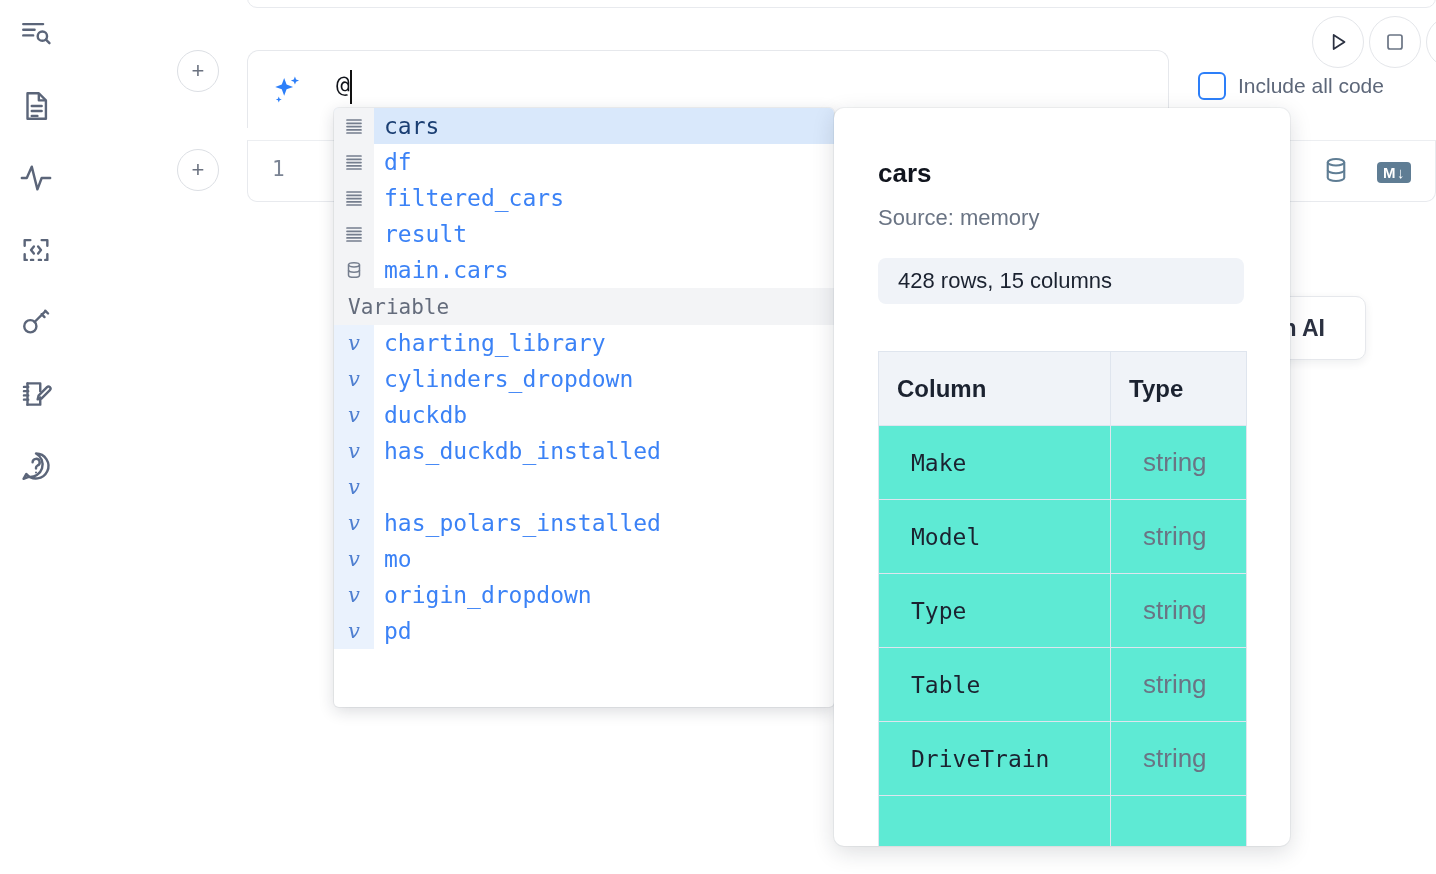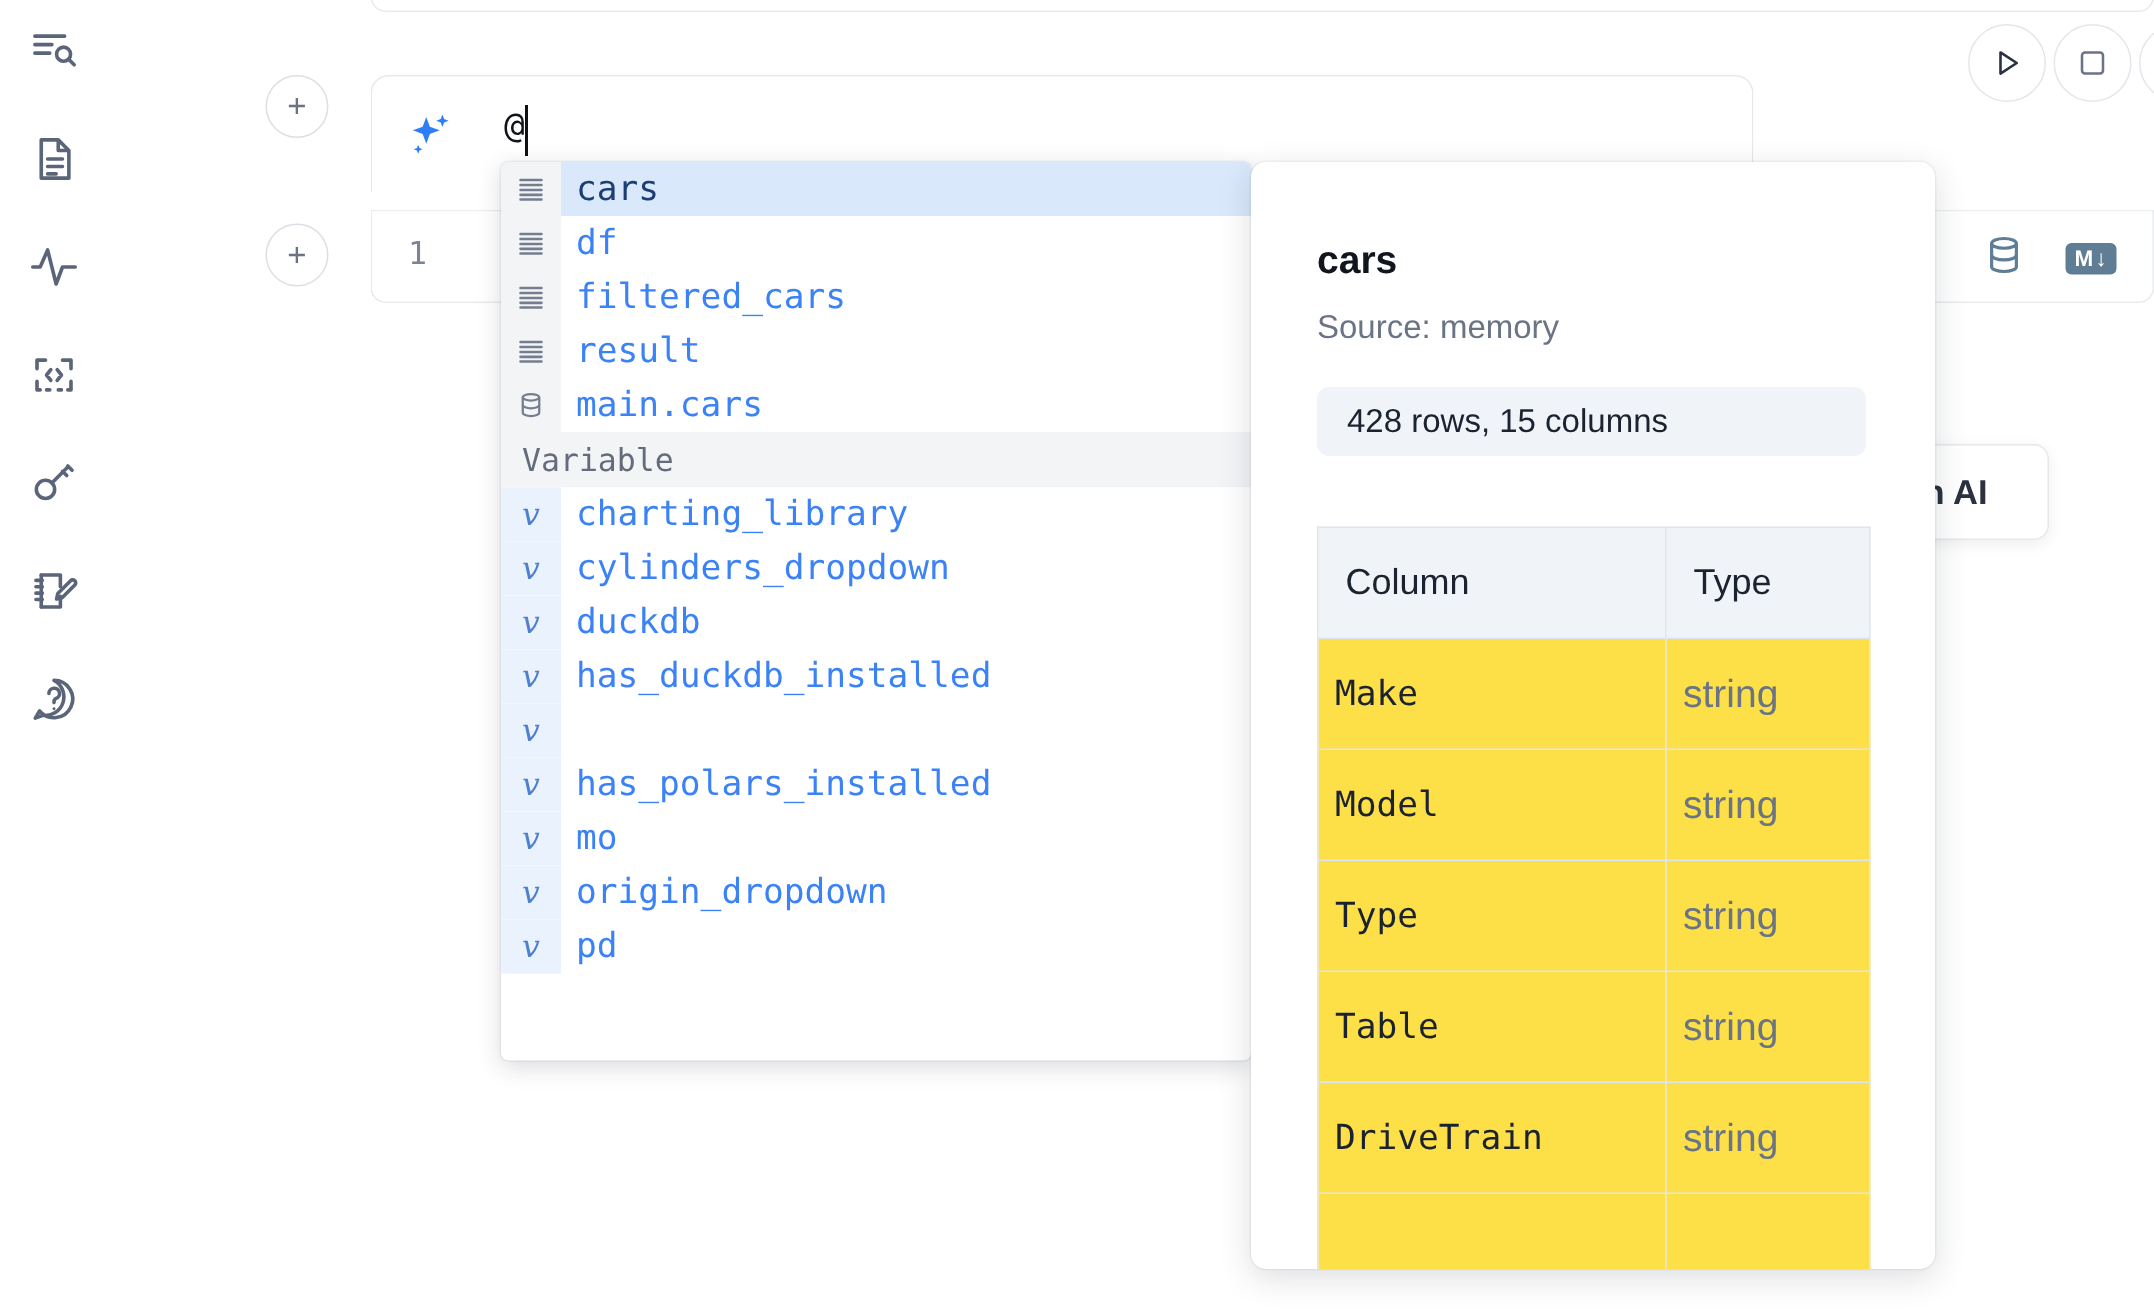--- a/index.html
+++ b/index.html
@@ -173,23 +173,23 @@
   }
   .detail-table {
     position: absolute; left: 44px; top: 243px; width: 368px;
     border-collapse: collapse; table-layout: fixed;
   }
   .detail-table th, .detail-table td {
     border: 1px solid #dfe5ee; text-align: left;
   }
   .detail-table th {
     background: #f0f3f8; height: 74px; padding-left: 18px;
-    font-size: 24px; font-weight: normal; color: #1b2230;
-  }
-  .detail-table td { height: 74px; padding-left: 11px; background: #fde047; }
+    font-size: 24px; font-weight: bold; color: #1b2230;
+  }
+  .detail-table td { height: 74px; padding-left: 32px; background: #5eead4; }
   .td-col {
     font-family: "DejaVu Sans Mono", monospace; font-size: 23px; color: #1b2230;
   }
   .td-type { font-size: 26px; color: #6a7484; }
   .col-w1 { width: 232px; }
   .col-w2 { width: 136px; }
 </style>
 </head>
 <body>
 
@@ -264,20 +264,24 @@
   <div class="prompt-bar">
     <svg class="sparkle" viewBox="0 0 24 24" fill="#2d7ff9">
       <path d="M10 3.5l1.7 4.6 4.6 1.7-4.6 1.7-1.7 4.6-1.7-4.6L3.7 9.8l4.6-1.7z"></path>
       <path d="M17.6 2.4l.8 2.1 2.1.8-2.1.8-.8 2.1-.8-2.1-2.1-.8 2.1-.8z"></path>
       <path d="M6.2 16.6l.6 1.5 1.5.6-1.5.6-.6 1.5-.6-1.5-1.5-.6 1.5-.6z"></path>
     </svg>
     <div class="prompt-text">@</div>
   </div>
   <div class="caret"></div>
 
+  <div class="include-row">
+    <div class="chk"></div>
+    <span class="include-label">Include all code</span>
+  </div>
 
   <div class="code-cell-shadow"></div>
   <div class="code-cell">
     <div class="gutter-num">1</div>
     <div class="cell-icons">
       <span class="db-icon">
         <svg width="30" height="30" viewBox="0 0 24 24" fill="none" stroke="currentColor" stroke-width="1.7">
           <ellipse cx="12" cy="5.8" rx="6.6" ry="2.6"></ellipse>
           <path d="M5.4 5.8v12.4c0 1.45 2.95 2.6 6.6 2.6s6.6-1.15 6.6-2.6V5.8"></path>
           <path d="M5.4 12c0 1.45 2.95 2.6 6.6 2.6s6.6-1.15 6.6-2.6"></path>

